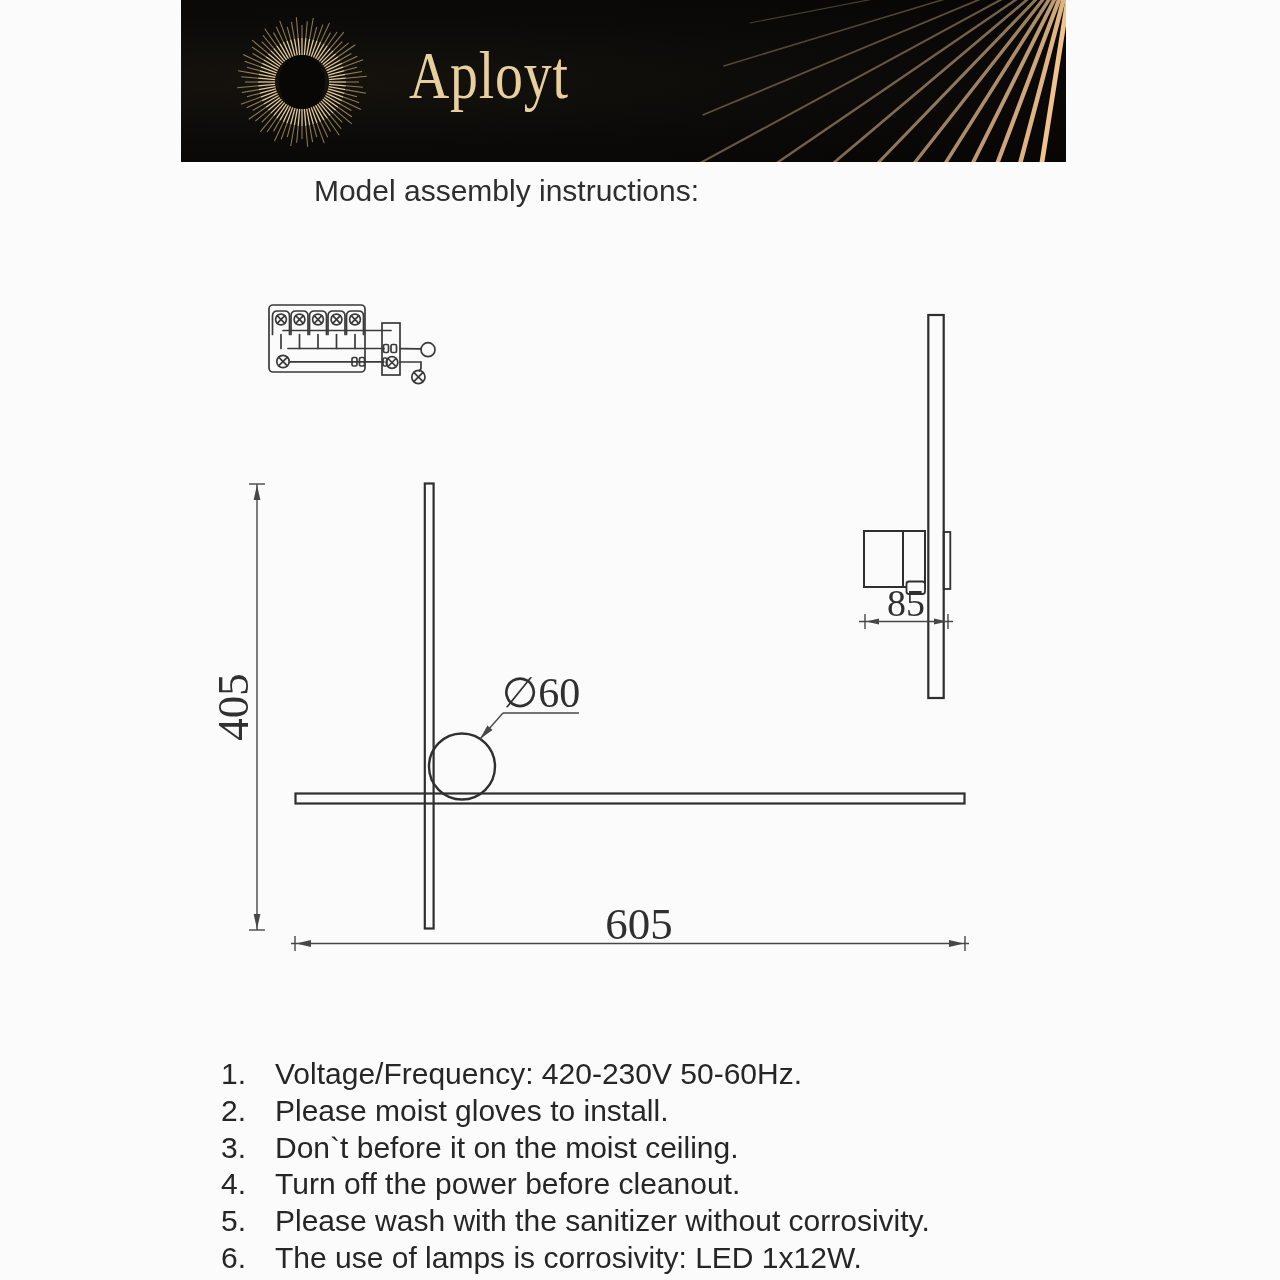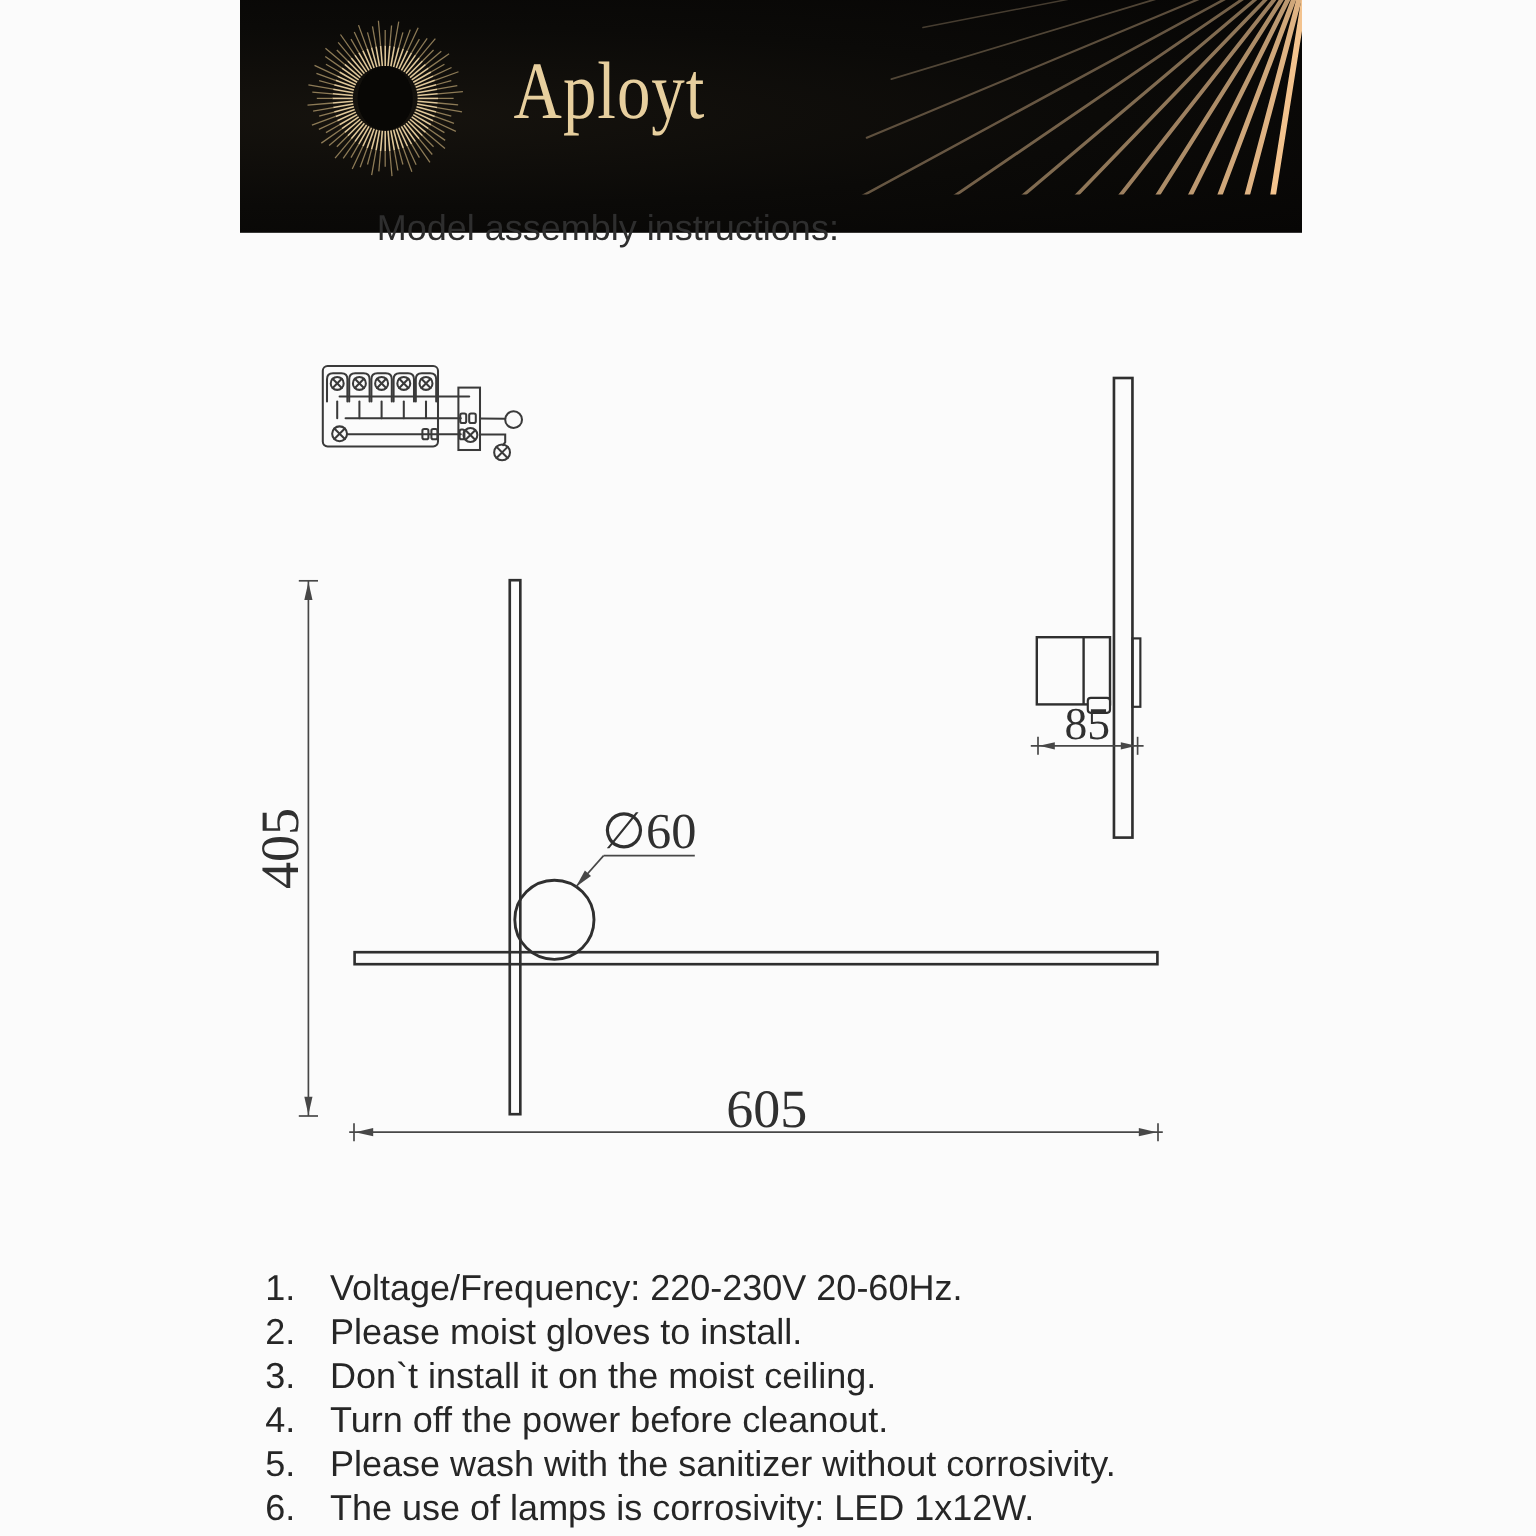--- a/index.html
+++ b/index.html
@@ -3,21 +3,21 @@
 <meta charset="utf-8">
 <style>
   html,body{margin:0;padding:0;background:#e9e9e9;}
   .page{
     position:relative;width:1280px;height:1280px;margin:0 auto;
     background:#fbfbfb;overflow:hidden;
     font-family:"Liberation Sans",sans-serif;color:#2b2b2b;
   }
   
   .banner{
-    position:absolute;left:200px;top:0;width:885px;height:194px;
+    position:absolute;left:181px;top:0;width:885px;height:162px;
     background:radial-gradient(ellipse at 14% 50%, #16130e 0%, #0b0a08 55%, #070605 100%);
     overflow:hidden;
   }
   .banner svg{position:absolute;left:0;top:0;}
   .brand{
     position:absolute;left:228px;top:36px;
     font-family:"Liberation Serif","DejaVu Serif",serif;
     font-size:68px;font-weight:400;color:#e7cf9e;letter-spacing:1px;
     transform:scaleX(0.82);transform-origin:left center;white-space:nowrap;
   }
@@ -314,29 +314,29 @@
 
     <text class="dim-text" x="233" y="707" font-size="45" text-anchor="middle" dominant-baseline="central" transform="rotate(-90 233 707)">405</text>
     <text class="dim-text" x="639" y="939" font-size="45" text-anchor="middle">605</text>
     <text class="dim-text" x="906" y="616" font-size="38" text-anchor="middle">85</text>
     <text class="dim-text" x="541" y="707" font-size="42" text-anchor="middle">∅60</text>
   </svg>
 
   <div class="instructions">
     <div class="instr-row">
       <span class="instr-num">1.</span>
-      <span class="instr-text">Voltage/Frequency: 220-230V 20-60Hz.</span>
+      <span class="instr-text">Voltage/Frequency: 420-230V 50-60Hz.</span>
     </div>
     <div class="instr-row">
       <span class="instr-num">2.</span>
       <span class="instr-text">Please moist gloves to install.</span>
     </div>
     <div class="instr-row">
       <span class="instr-num">3.</span>
-      <span class="instr-text">Don`t install it on the moist ceiling.</span>
+      <span class="instr-text">Don`t before it on the moist ceiling.</span>
     </div>
     <div class="instr-row">
       <span class="instr-num">4.</span>
       <span class="instr-text">Turn off the power before cleanout.</span>
     </div>
     <div class="instr-row">
       <span class="instr-num">5.</span>
       <span class="instr-text">Please wash with the sanitizer without corrosivity.</span>
     </div>
     <div class="instr-row">

